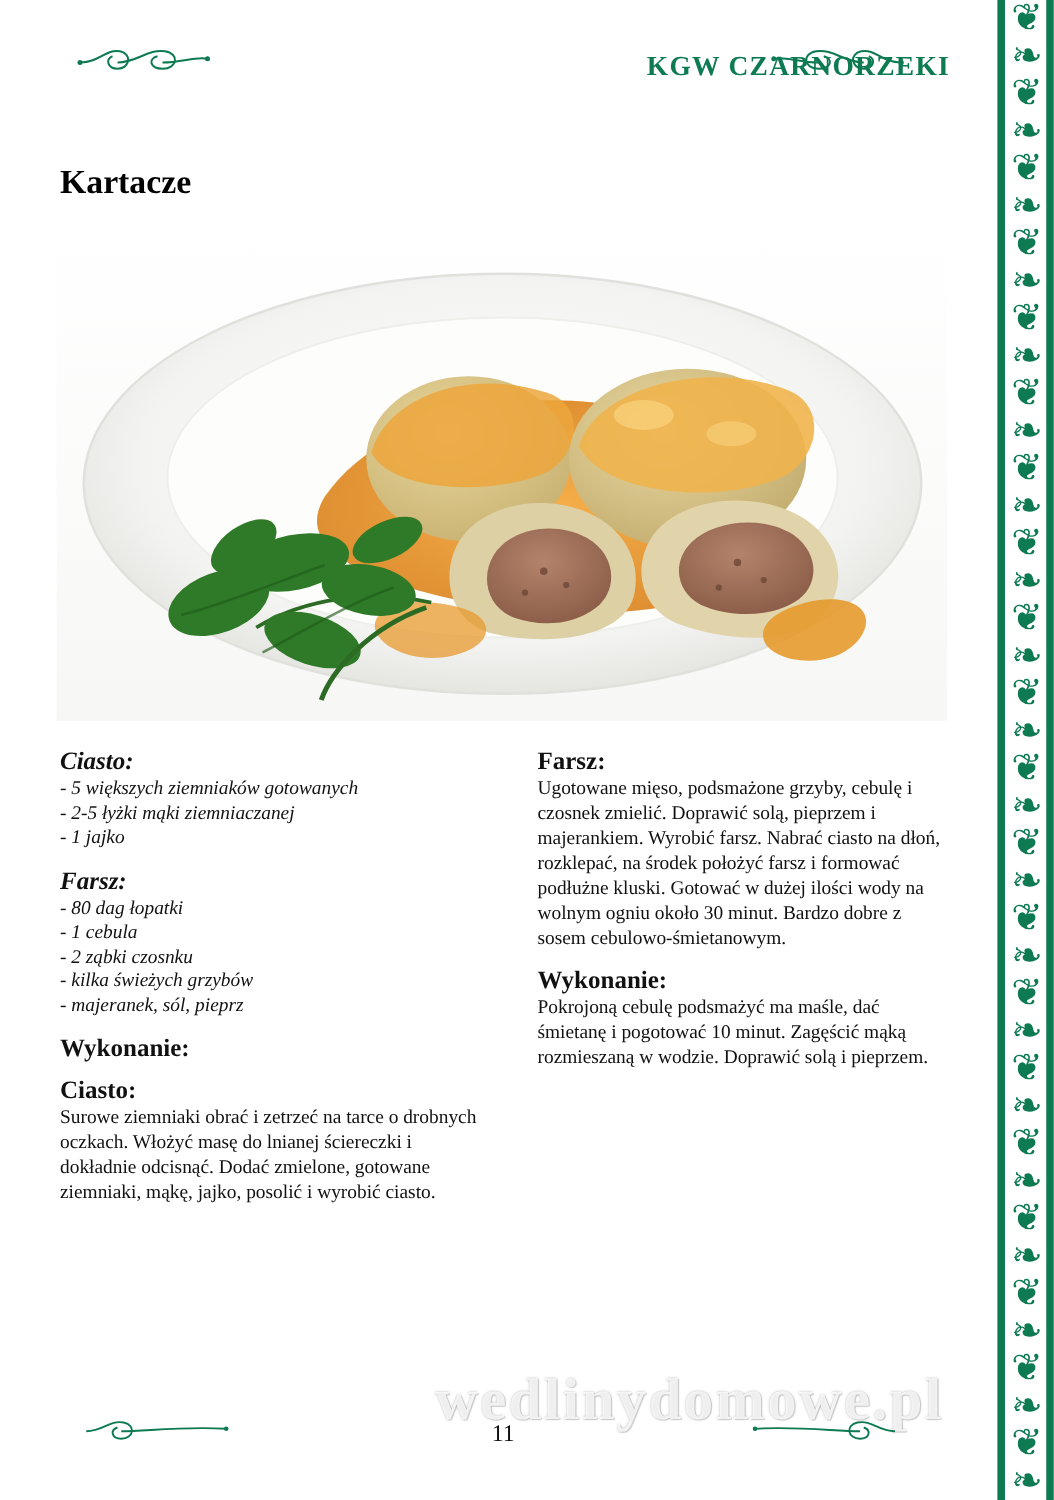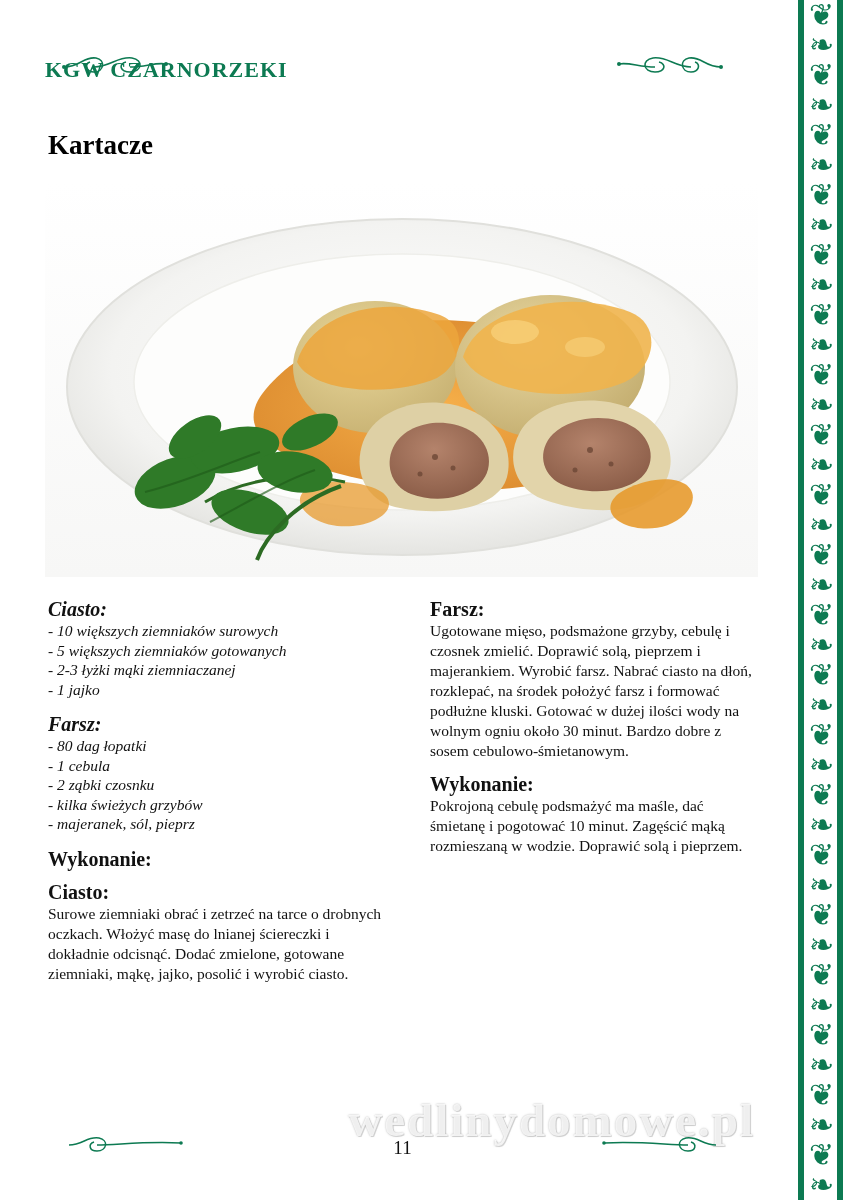--- a/index.html
+++ b/index.html
@@ -53,26 +53,26 @@
     position: absolute;
     top: 0; width: 4px; height: 1200px;
     background: #0d7a52;
   }
   .right-strip .edge.l { left: 0; }
   .right-strip .edge.r { right: 0; }
 
   
   .header {
     position: absolute;
-    left: 45px; top: 40px;
+    left: 45px; top: 23px;
     width: 715px;
     height: 60px;
     display: flex;
     align-items: center;
-    justify-content: flex-start;
+    justify-content: flex-end;
   }
   .header-title {
     font-family: "Liberation Serif", serif;
     font-weight: bold;
     font-size: 22px;
     letter-spacing: 1px;
     color: #0d7a52;
     white-space: nowrap;
   }
   .flourish {
@@ -298,23 +298,22 @@
       </g>
       <path d="M296 304 C 250 320, 220 355, 212 378" stroke="#2c6b23" stroke-width="4" fill="none"></path>
     </svg>
   </div>
 
   <div class="col col-left">
 
     <div class="blk">
       <div class="sec-head">Ciasto:</div>
       <ul class="ing-list">
-        <li>- 10 większych ziemniaków surowych</li>
         <li>- 5 większych ziemniaków gotowanych</li>
-        <li>- 2-3 łyżki mąki ziemniaczanej</li>
+        <li>- 2-5 łyżki mąki ziemniaczanej</li>
         <li>- 1 jajko</li>
       </ul>
     </div>
 
     <div class="blk">
       <div class="sec-head">Farsz:</div>
       <ul class="ing-list">
         <li>- 80 dag łopatki</li>
         <li>- 1 cebula</li>
         <li>- 2 ząbki czosnku</li>

